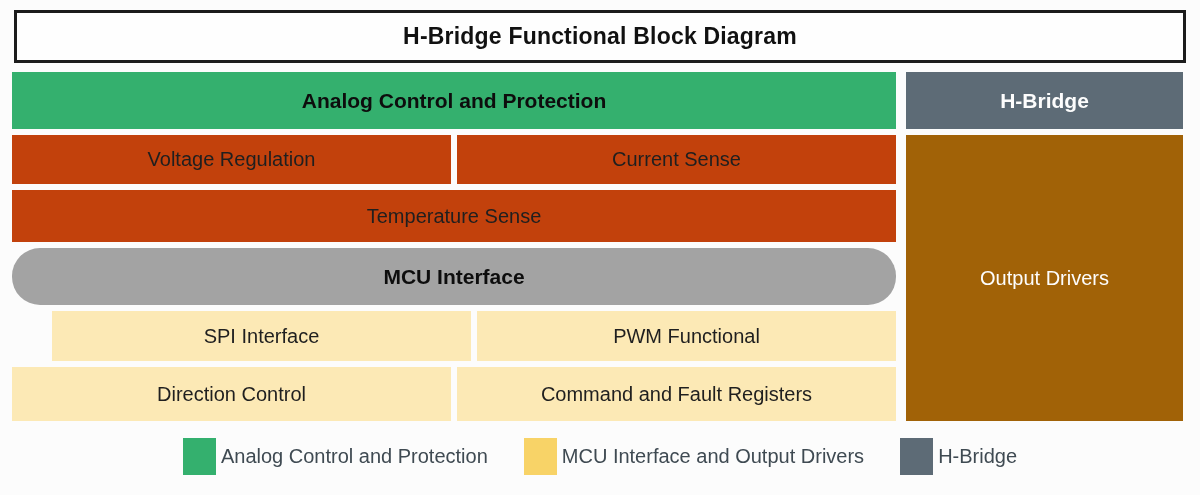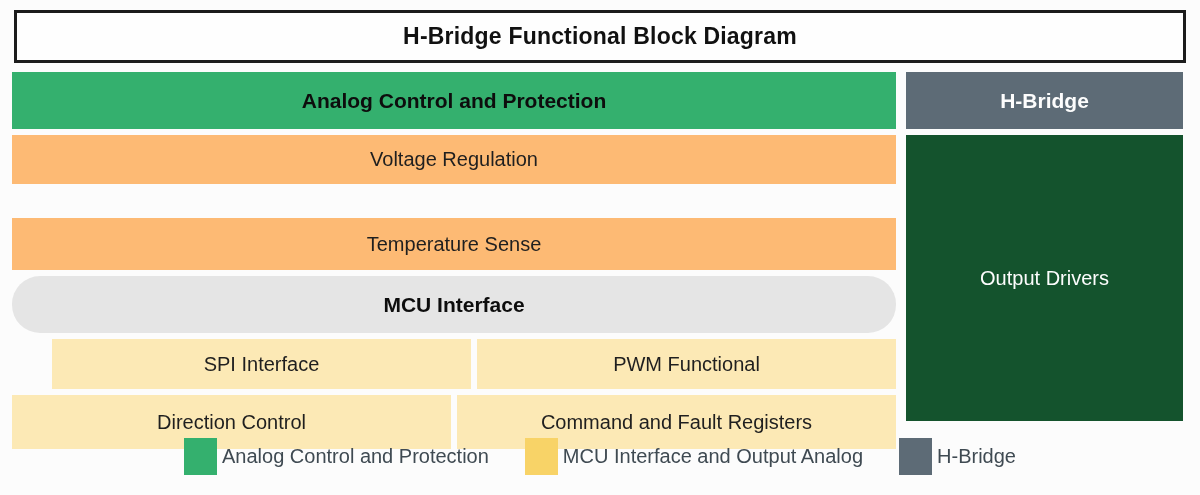--- a/index.html
+++ b/index.html
@@ -45,40 +45,40 @@
     width: 277px;
     display: flex; flex-direction: column; gap: 6px;
   }
 
   .section-header {
     height: 57px;
     display: flex; align-items: center; justify-content: center;
     font-size: 21px; font-weight: bold; color: #0d0d0d;
   }
   .hdr-green  { background: #34b06e; }
-  .hdr-yellow { background: #e5e5e5; border-radius: 28px; }
+  .hdr-yellow { background: #a3a3a3; border-radius: 28px; }
   .hdr-gray   { background: #5d6b76; color: #fdfdfd; }
 
   .cell-row { display: flex; gap: 6px; }
   .cell-row > .cell { flex: 1; }
   .cell {
     display: flex; align-items: center; justify-content: center;
     font-size: 20px; color: #1f1f1f;
   }
-  .cell-green  { background: #fdba74; }
+  .cell-green  { background: #c2410c; }
   .cell-yellow { background: #fce9b5; }
 
   .row-h49 { height: 49px; }
-  .row-h52 { height: 52px; margin-top: 28px; }
+  .row-h52 { height: 52px; }
   .row-h50 { height: 50px; margin-left: 40px; }
   .row-h54 { height: 54px; }
 
   .output-box {
     height: 286px;
-    background: #14532d;
+    background: #a16207;
     display: flex; flex-direction: column;
     align-items: center; justify-content: center;
     color: #fdfdfd; font-size: 20px; line-height: 1.35;
     text-align: center;
   }
 
   
   .legend {
     position: absolute;
     left: 0; top: 438px;
@@ -103,20 +103,21 @@
   </div>
 
   <div class="left-stack">
 
     <div class="section-header hdr-green">
       <span>Analog Control and Protection</span>
     </div>
 
     <div class="cell-row row-h49">
       <div class="cell cell-green">Voltage Regulation</div>
+      <div class="cell cell-green">Current Sense</div>
     </div>
 
     <div class="cell-row row-h52">
       <div class="cell cell-green">Temperature Sense</div>
     </div>
 
     <div class="section-header hdr-yellow">
       <span>MCU Interface</span>
     </div>
 
@@ -146,21 +147,21 @@
 
   <div class="legend">
 
     <div class="legend-item">
       <span class="legend-swatch sw-green"></span>
       <span class="legend-label">Analog Control and Protection</span>
     </div>
 
     <div class="legend-item">
       <span class="legend-swatch sw-yellow"></span>
-      <span class="legend-label">MCU Interface and Output Analog</span>
+      <span class="legend-label">MCU Interface and Output Drivers</span>
     </div>
 
     <div class="legend-item">
       <span class="legend-swatch sw-gray"></span>
       <span class="legend-label">H-Bridge</span>
     </div>
 
   </div>
 
 </div>

